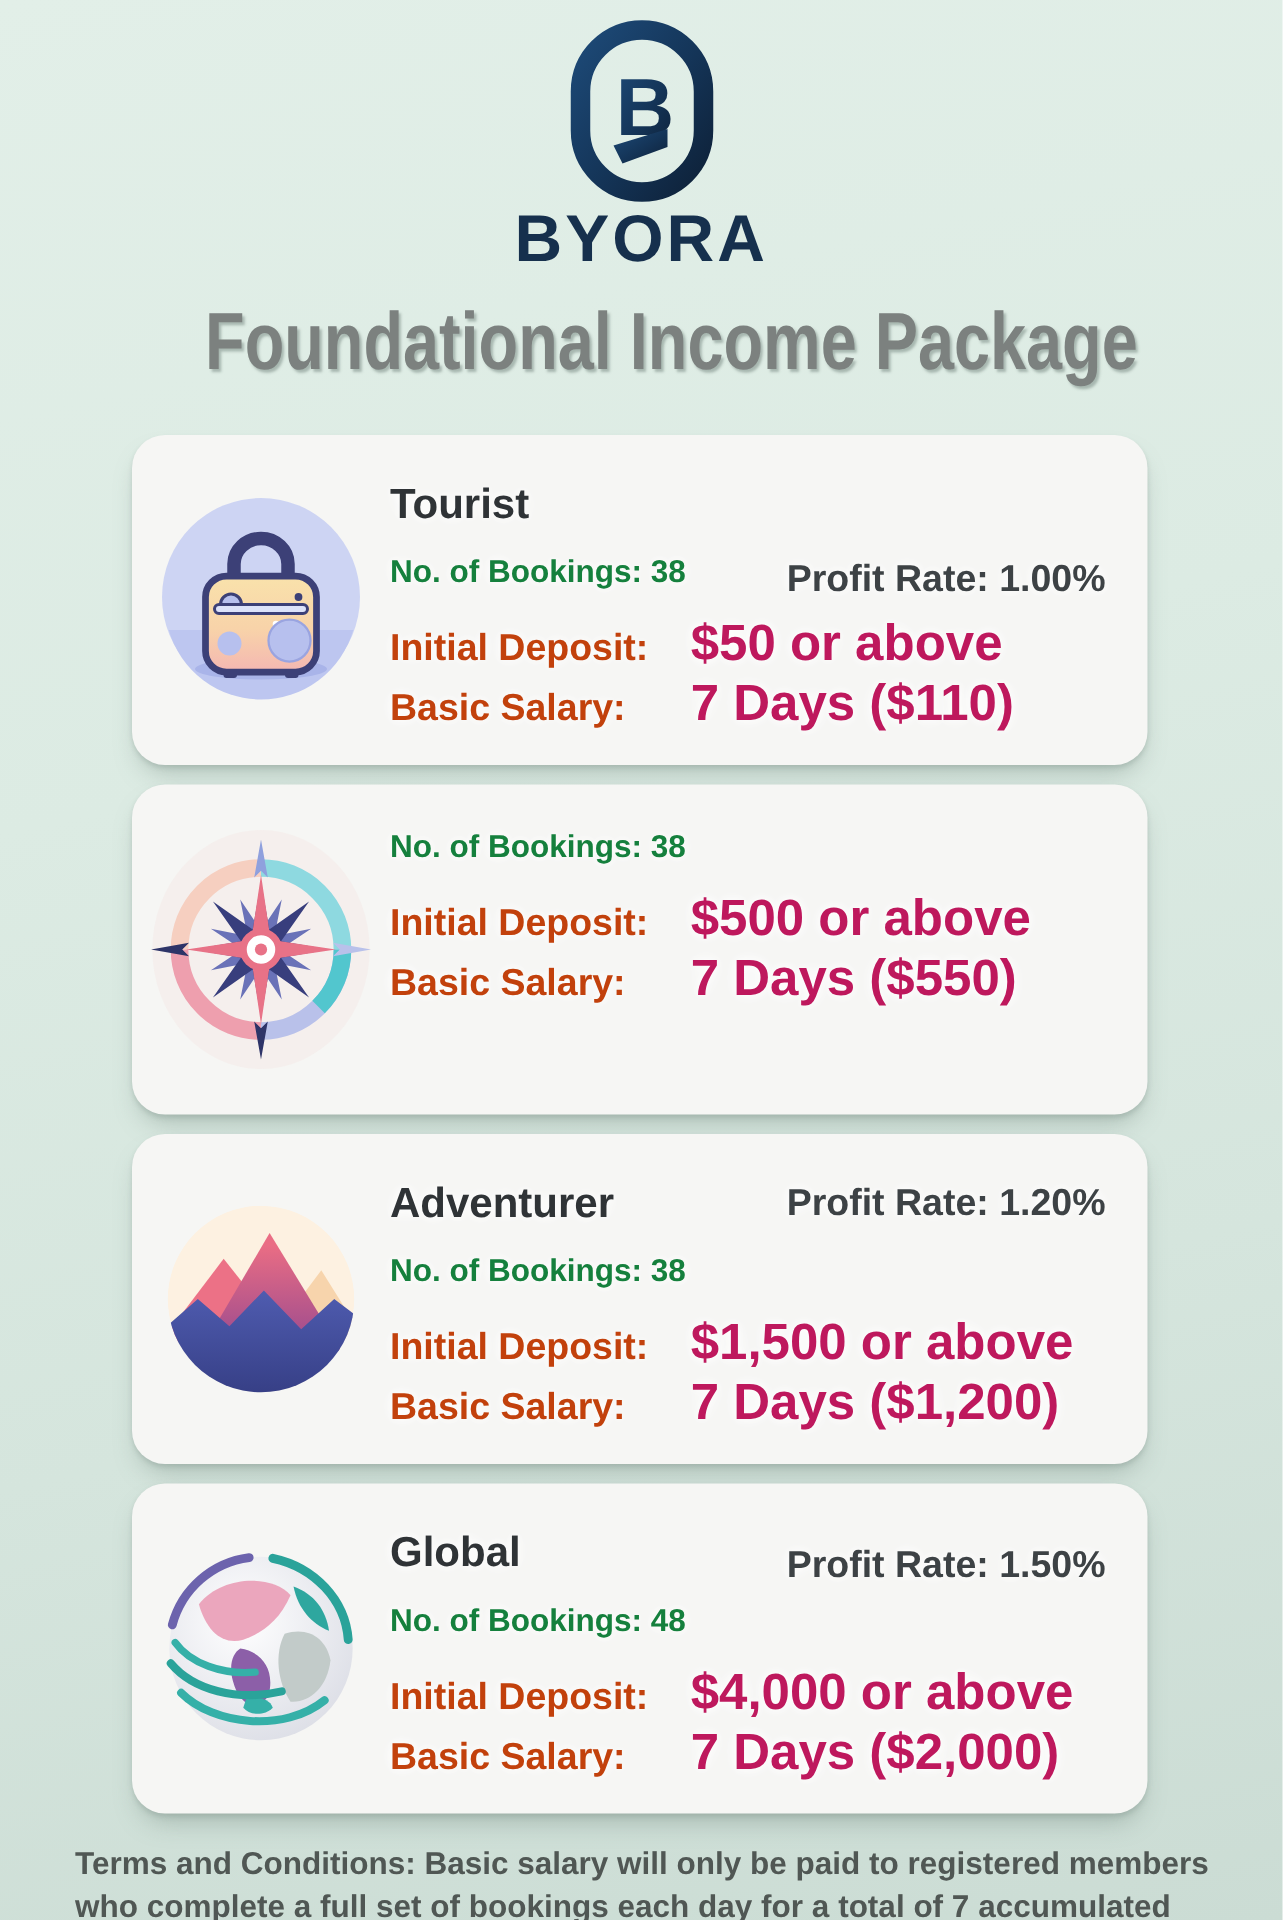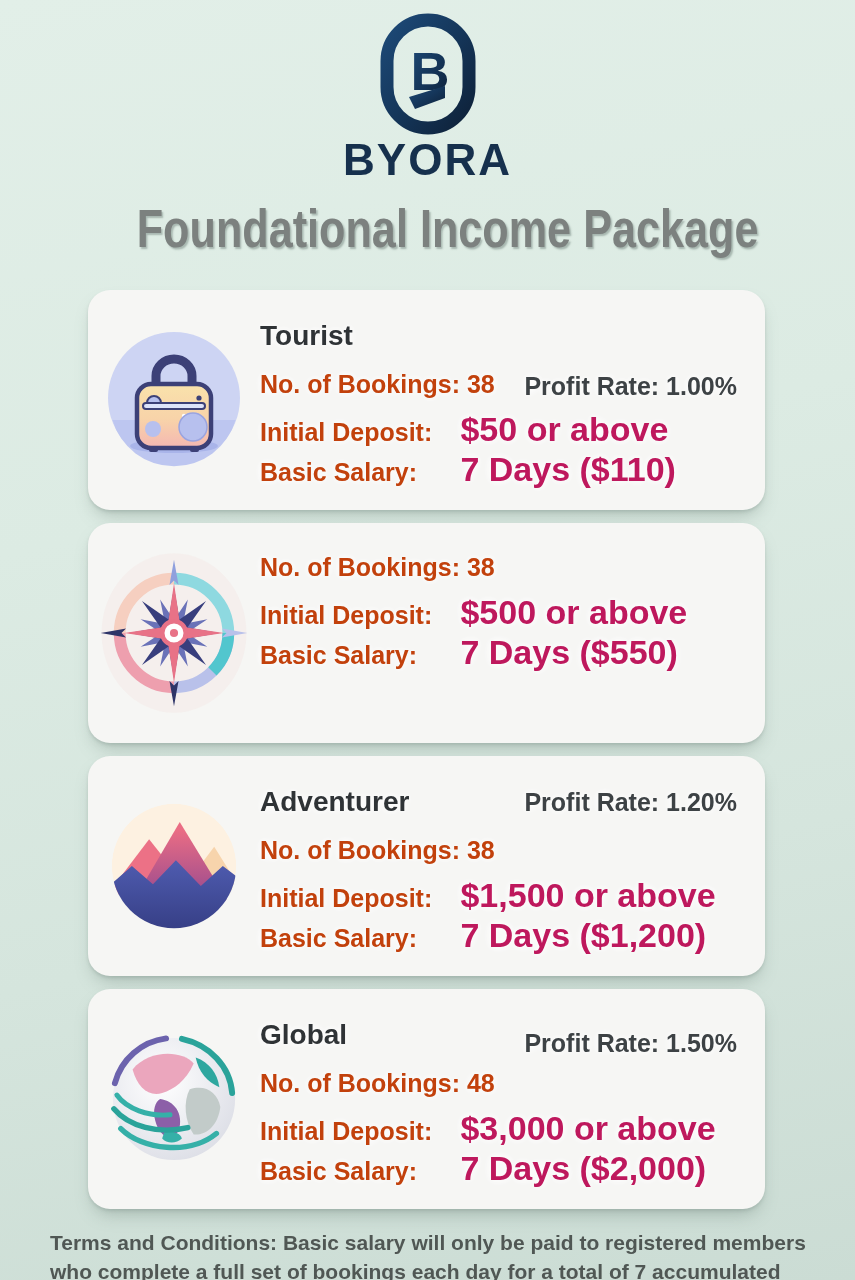--- a/index.html
+++ b/index.html
@@ -35,21 +35,21 @@
     background:#f6f6f4;
     box-shadow:0 2px 3px rgba(120,140,132,.25), 0 10px 18px -6px rgba(96,118,108,.4);
     display:flex;
   }
   .icon-col { width:172px; display:flex; align-items:center; justify-content:center; flex:0 0 172px; }
   .card-content { flex:1; padding:30px 28px 16px 0; position:relative; }
   .row { position:relative; height:40px; }
   .row.title-row { height:50px; }
   .tier-name { font-size:28px; font-weight:700; color:#2f3336; }
   .profit { position:absolute; right:0; top:2px; font-size:25px; font-weight:800; color:#3d4245; }
-  .line { font-size:25px; font-weight:700; color:#c2410c; }
+  .line { font-size:21px; font-weight:700; color:#15803d; }
   .pair .label { display:inline-block; width:196px; font-size:25px; font-weight:700; color:#c2410c; }
   .pair .value { font-size:34px; font-weight:700; color:#be185d; }
 
   
   .terms {
     margin:19px 0 0 50px; width:762px;
     font-size:21px; font-weight:700; line-height:1.4; color:#505754;
   }
 </style>
 </head>
@@ -231,21 +231,21 @@
     <div class="card-content">
       <div class="row title-row">
         <span class="tier-name glow">Global</span>
         <span class="profit glow" style="top:10px;">Profit Rate: 1.50%</span>
       </div>
       <div class="row">
         <span class="line glow">No. of Bookings: 48</span>
       </div>
       <div class="row pair">
         <span class="label glow">Initial Deposit:</span>
-        <span class="value glow">$3,000 or above</span>
+        <span class="value glow">$4,000 or above</span>
       </div>
       <div class="row pair">
         <span class="label glow">Basic Salary:</span>
         <span class="value glow">7 Days ($2,000)</span>
       </div>
     </div>
   </div>
 
 </div>
 

